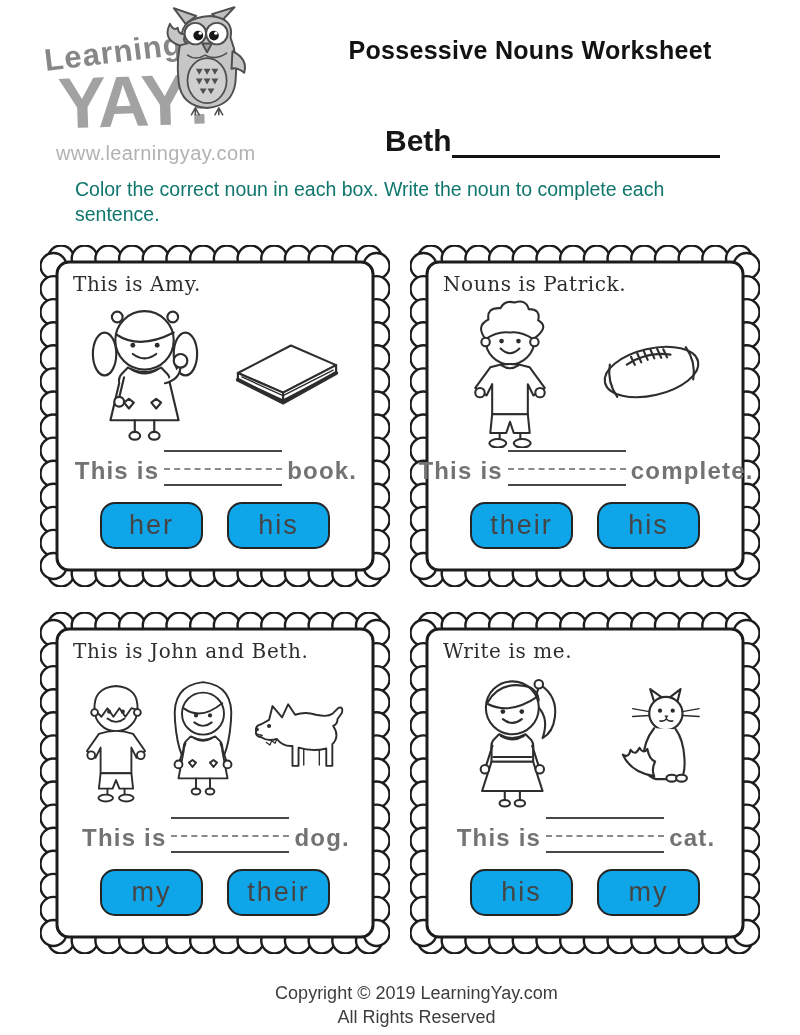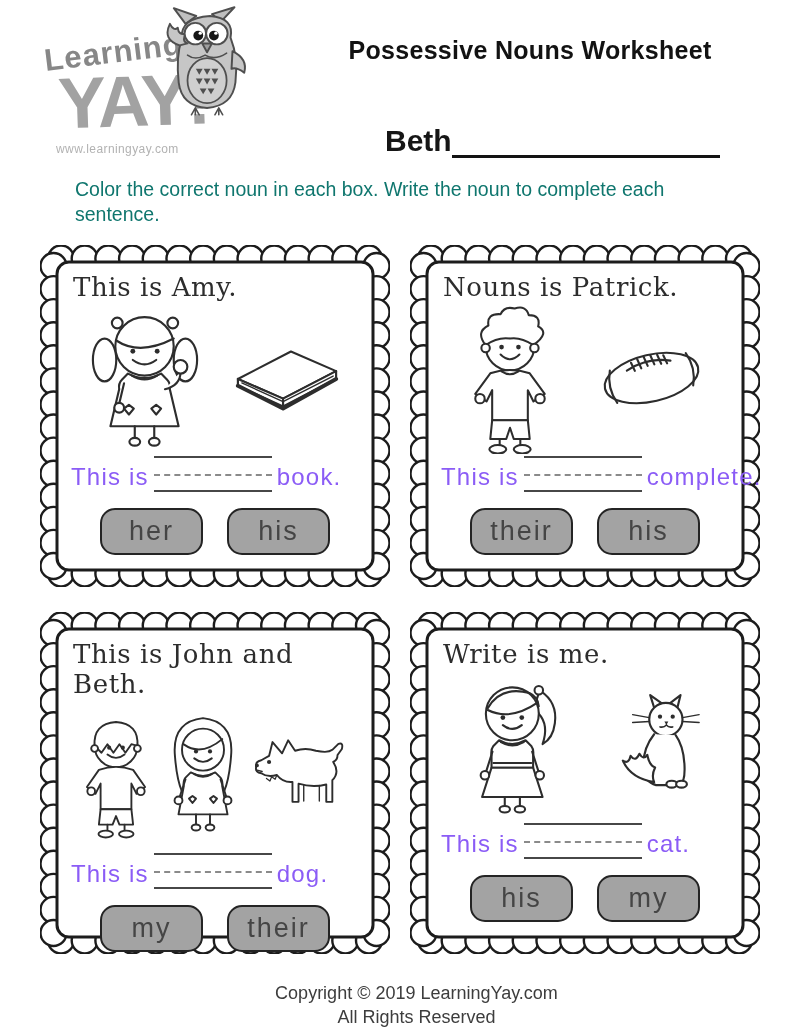--- a/index.html
+++ b/index.html
@@ -8,54 +8,54 @@
     position:relative; width:800px; height:1035px; margin:0 auto;
     background:#ffffff; overflow:hidden;
     font-family:"Liberation Sans", sans-serif; color:#161616;
   }
   
   .logo { position:absolute; left:30px; top:4px; width:250px; height:160px; }
   .logo-w1 { position:absolute; left:14px; top:30px; font-size:31px; font-weight:700;
              color:#878787; transform:rotate(-7deg); letter-spacing:1px; }
   .logo-w2 { position:absolute; left:28px; top:56px; font-size:72px; font-weight:800;
              color:#a2a2a2; transform:rotate(-2deg); letter-spacing:-2px; }
-  .logo-url { position:absolute; left:26px; top:138px; font-size:12px; color:#b2b2b2; letter-spacing:0.4px; }
+  .logo-url { position:absolute; left:26px; top:138px; font-size:20px; color:#b2b2b2; letter-spacing:0.4px; }
   .logo-owl { position:absolute; left:136px; top:2px; }
   
   .title { position:absolute; left:300px; top:36px; width:460px; text-align:center;
            font-size:25px; font-weight:700; color:#121212; letter-spacing:0.3px; }
   .name-row { position:absolute; left:385px; top:124px; font-size:30px; font-weight:700; }
   .name-line { display:inline-block; width:268px; height:34px;
                border-bottom:3.2px solid #131313; vertical-align:bottom; }
   .instructions { position:absolute; left:75px; top:177px; width:660px;
                   font-size:19.5px; line-height:1.28; color:#0f766e; }
   
   .card { position:absolute; width:350px; height:342px; }
   #card1 { left:40px;  top:245px; }
   #card2 { left:410px; top:245px; }
   #card3 { left:40px;  top:612px; }
   #card4 { left:410px; top:612px; }
   .scallop { position:absolute; left:0; top:0; }
   .card-inner { position:absolute; left:17px; top:17px; width:316px; height:308px;
                 padding:8px 12px 0; display:flex; flex-direction:column; }
-  .card-title { font-family:"DejaVu Serif", serif; font-weight:400; font-size:26px;
+  .card-title { font-family:"DejaVu Serif", serif; font-weight:400; font-size:20px;
                 color:#2d2d2d; letter-spacing:0.6px; margin:2px 0 0 4px; }
   .figs { flex:0 0 152px; display:flex; align-items:center;
           justify-content:space-around; padding:0 4px; }
   .figs svg { flex:0 0 auto; }
   .sentence { display:flex; align-items:flex-end; white-space:nowrap;
-              font-size:24px; font-weight:400; color:#8b5cf6; letter-spacing:1.2px;
-              margin-top:2px; padding-left:2px; }
+              font-size:24px; font-weight:700; color:#737373; letter-spacing:1.2px;
+              margin-top:2px; padding-left:2px;justify-content:center; }
   .sentence .word { line-height:1; padding-bottom:3px; }
   .blank { width:118px; height:36px; margin:0 5px; flex:0 0 auto; position:relative;
            border-top:2px solid #474747; border-bottom:2px solid #474747; }
   .blank::after { content:""; position:absolute; left:0; right:0; top:16px;
                   border-top:2px dashed #8a8a8a; }
   .choices { display:flex; justify-content:center; gap:24px; margin-top:16px; }
-  .choice { min-width:103px; height:47px; padding:0 14px; background:#a3a3a3;
+  .choice { min-width:103px; height:47px; padding:0 14px; background:#0ea5e9;
             border:2.6px solid #242424; border-radius:15px;
             display:flex; align-items:center; justify-content:center;
             font-size:27px; font-weight:300; color:#454545; letter-spacing:2px; }
   
   .footer { position:absolute; left:0; top:981px; width:800px; text-align:center;
             font-size:18px; color:#3d3d3d; line-height:1.35;padding-left:33px; }
   
   .art { stroke:#2d2d2d; fill:#ffffff; stroke-width:2.2; stroke-linecap:round; stroke-linejoin:round; }
   .art .fillink { fill:#2d2d2d; stroke:none; }
   .art .nofill { fill:none; }

